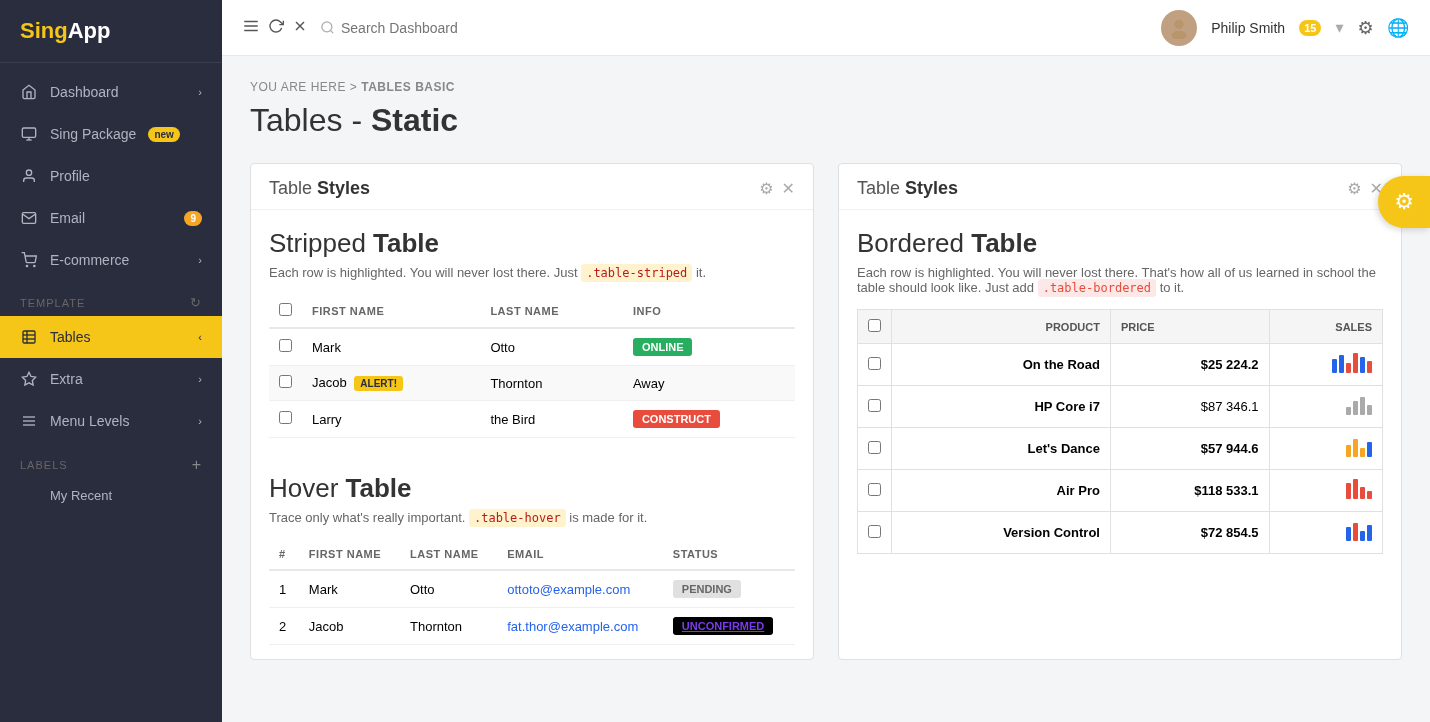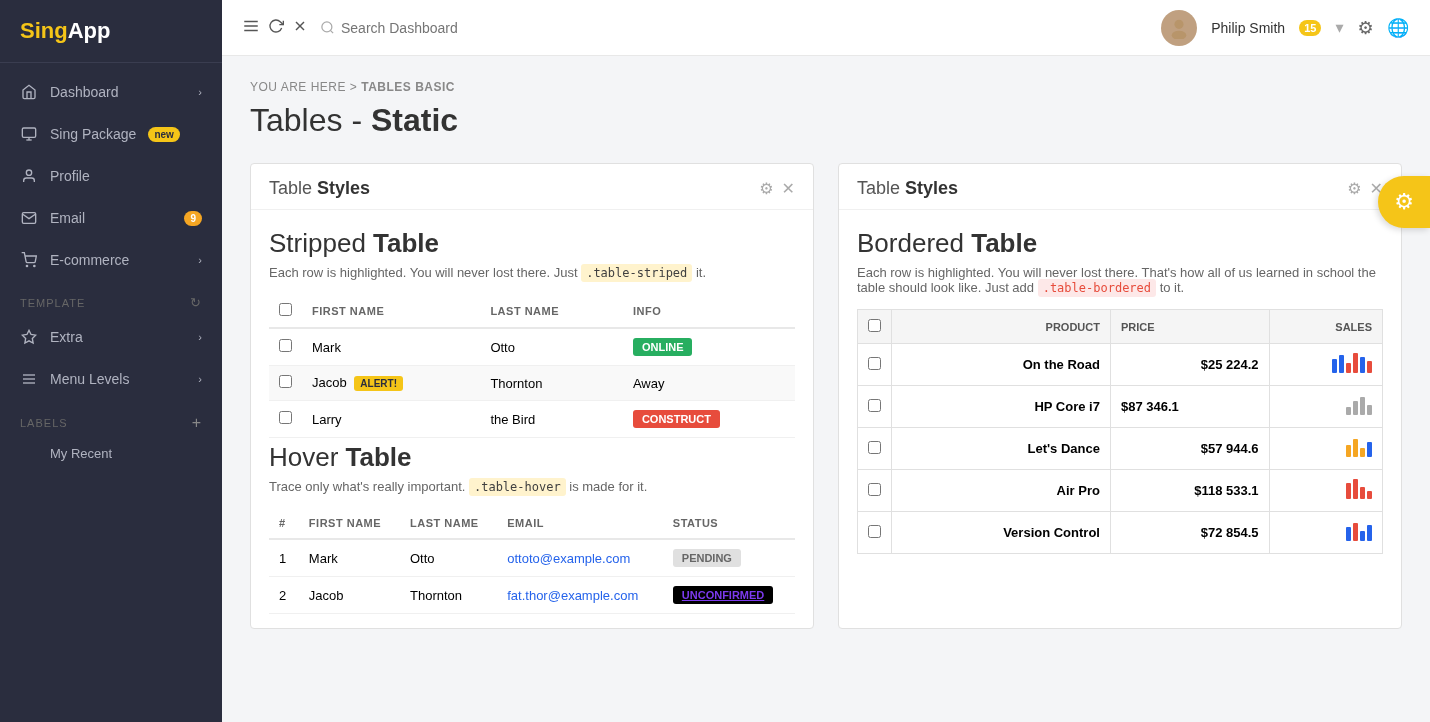--- a/index.html
+++ b/index.html
@@ -175,21 +175,21 @@
       font-size: 13px;
       color: #666;
       margin-bottom: 14px;
     }
     .code-tag {
       font-family: monospace;
       font-size: 12px;
       padding: 2px 5px;
       border-radius: 3px;
     }
-    .code-tag.yellow { background: #fff3cd; color: #404040; }
+    .code-tag.yellow { background: #fff3cd; color: #b91c1c; }
     .code-tag.red { background: #fde8e8; color: #e74c3c; }
 
     
     table { width: 100%; border-collapse: collapse; font-size: 13px; }
     .stripped-table tr:nth-child(even) { background: #f9f9f9; }
     .stripped-table td, .stripped-table th {
       padding: 9px 10px;
       border-bottom: 1px solid #f0f0f0;
       text-align: left;
     }
@@ -371,20 +371,34 @@
         <span>E-commerce</span>
       </div>
       <span class="chevron">›</span>
     </div>
 
     <div class="sidebar-section-label">
       <span>TEMPLATE</span>
       <span style="font-size:13px;">↻</span>
     </div>
 
+    <div class="sidebar-item tables-active">
+      <div class="sidebar-item-left">
+        <span class="sidebar-icon">
+          <svg width="16" height="16" viewBox="0 0 24 24" fill="none" stroke="#2a2d3e" stroke-width="2">
+              <rect x="3" y="3" width="18" height="18" rx="2"></rect>
+              <line x1="3" y1="9" x2="21" y2="9"></line>
+              <line x1="3" y1="15" x2="21" y2="15"></line>
+              <line x1="9" y1="3" x2="9" y2="21"></line>
+            </svg>
+        </span>
+        <span>Tables</span>
+      </div>
+      <span class="chevron">‹</span>
+    </div>
 
     <div class="sidebar-item">
       <div class="sidebar-item-left">
         <span class="sidebar-icon">
           <svg width="16" height="16" viewBox="0 0 24 24" fill="none" stroke="currentColor" stroke-width="2">
               <polygon points="12 2 15.09 8.26 22 9.27 17 14.14 18.18 21.02 12 17.77 5.82 21.02 7 14.14 2 9.27 8.91 8.26 12 2"></polygon>
             </svg>
         </span>
         <span>Extra</span>
       </div>
@@ -517,21 +531,21 @@
               </tr>
               <tr>
                 <td><input type="checkbox" style=""></td>
                 <td>Larry</td>
                 <td>the Bird</td>
                 <td><span class="badge badge-pink">Construct</span></td>
               </tr>
             </tbody>
           </table>
 
-          <div style="margin-top:4px;">
+          <div style="margin-top:35px;">
             <h3 class="table-section-title">
               <span>Hover </span><strong>Table</strong>
             </h3>
             <p class="table-section-desc">
               <span>Trace only what's really important. </span><span class="code-tag yellow">.table-hover</span><span> is made for it.</span>
             </p>
             <table class="hover-table">
               <thead>
                 <tr>
                   <th>#</th>
@@ -598,21 +612,21 @@
                       <span style="height: 18px; background: rgb(37, 99, 235); display: inline-block; width: 5px; border-radius: 1px;"></span>
                       <span style="height: 10px; background: rgb(231, 76, 60); display: inline-block; width: 5px; border-radius: 1px;"></span>
                       <span style="height: 20px; background: rgb(231, 76, 60); display: inline-block; width: 5px; border-radius: 1px;"></span>
                       <span style="height: 16px; background: rgb(37, 99, 235); display: inline-block; width: 5px; border-radius: 1px;"></span>
                       <span style="height: 12px; background: rgb(231, 76, 60); display: inline-block; width: 5px; border-radius: 1px;"></span>
                     </div></td>
                 </tr>
                 <tr>
                   <td><input type="checkbox" style=""></td>
                   <td>HP Core i7</td>
-                  <td style="text-align: left; font-weight: 700; margin-left: 12px;">$87 346.1</td>
+                  <td style="text-align: right; font-weight: 400; margin-left: 12px;">$87 346.1</td>
                   <td style="text-align: right;"><div class="mini-bar">
                       <span style="height: 8px; background: rgb(170, 170, 170); display: inline-block; width: 5px; border-radius: 1px;"></span>
                       <span style="height: 14px; background: rgb(170, 170, 170); display: inline-block; width: 5px; border-radius: 1px;"></span>
                       <span style="height: 18px; background: rgb(170, 170, 170); display: inline-block; width: 5px; border-radius: 1px;"></span>
                       <span style="height: 10px; background: rgb(170, 170, 170); display: inline-block; width: 5px; border-radius: 1px;"></span>
                     </div></td>
                 </tr>
                 <tr>
                   <td><input type="checkbox" style=""></td>
                   <td>Let's Dance</td>

